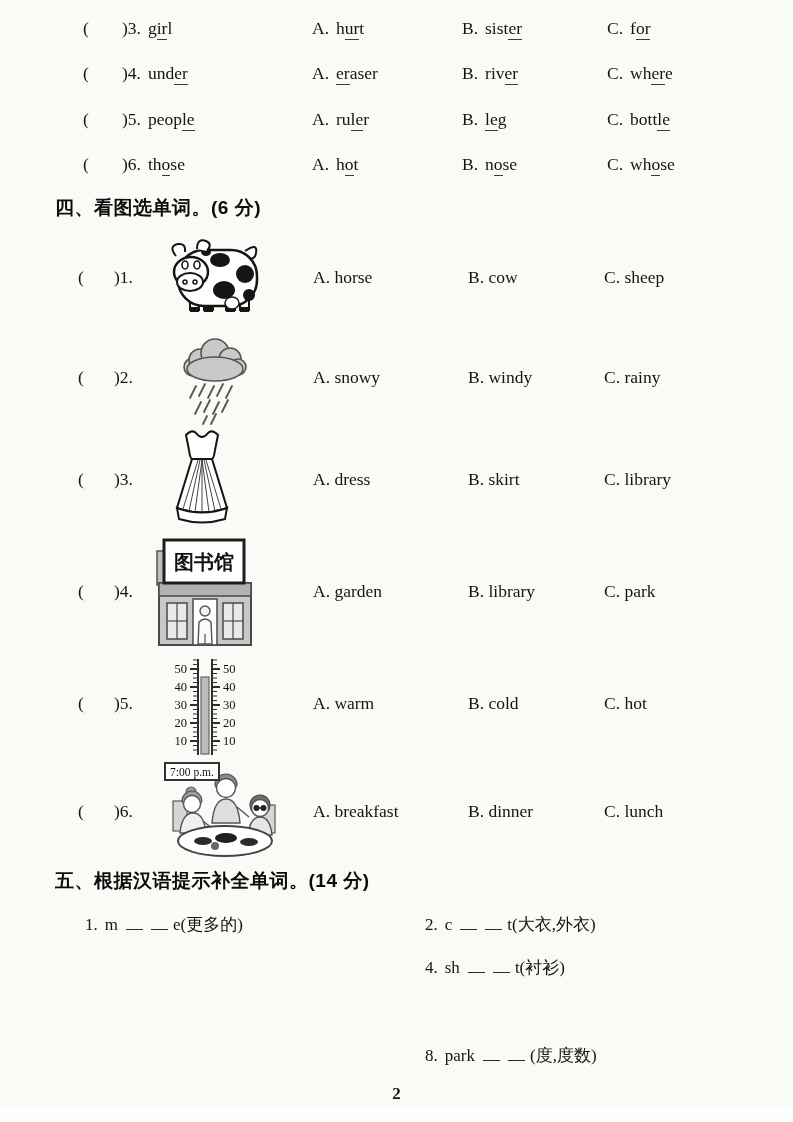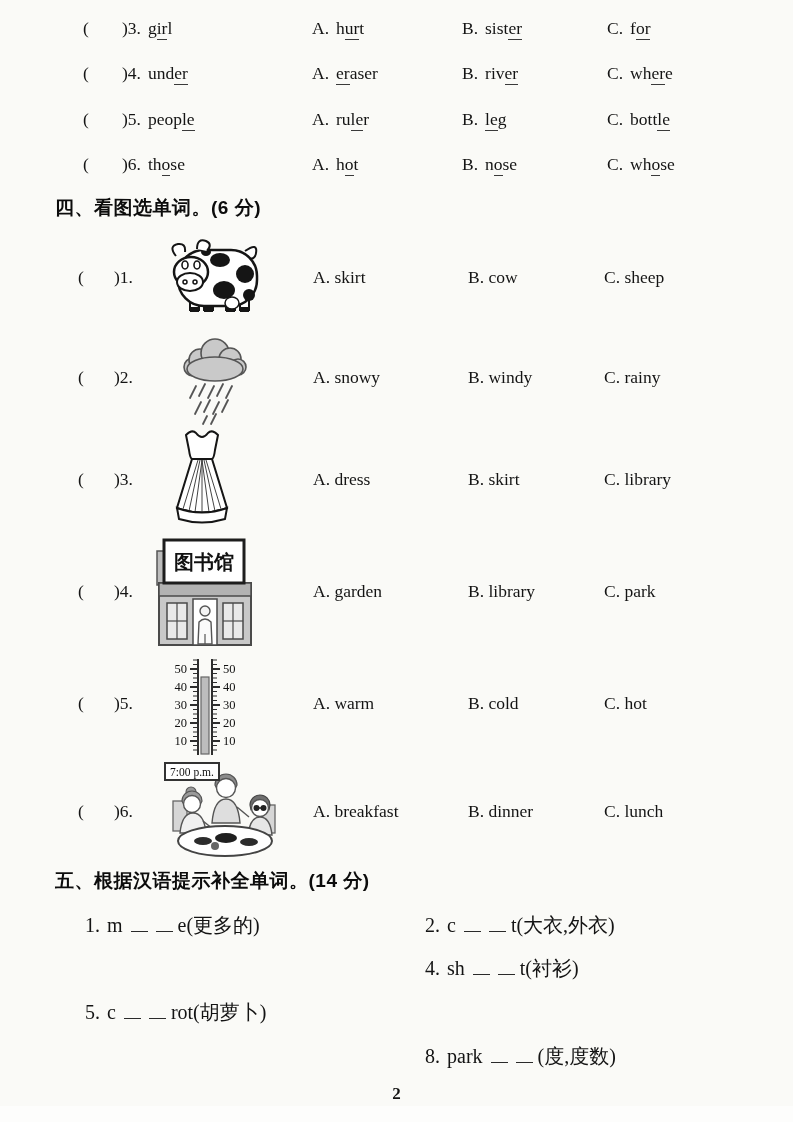--- a/index.html
+++ b/index.html
@@ -5,21 +5,21 @@
   html,body{margin:0;padding:0;}
   body{width:793px;height:1122px;position:relative;background:#fafaf7;
        font-family:"Liberation Serif","DejaVu Serif",serif;color:#141414;overflow:hidden;}
   .row{position:absolute;left:0;width:793px;height:22px;}
   .t{position:absolute;top:0;font-size:17.5px;line-height:22px;white-space:nowrap;}
   .num{margin-right:7px;}
   .u{border-bottom:1.7px solid #3a3a3a;padding-bottom:1px;margin-top:40px;}
   .sec-title{position:absolute;left:55px;font-family:"Liberation Sans","DejaVu Sans",sans-serif;
              font-weight:700;font-size:19px;letter-spacing:0.5px;color:#0c0c0c;white-space:nowrap;}
   .img{position:absolute;}
-  .item{position:absolute;top:0;font-size:20px;line-height:22px;white-space:nowrap;}
+  .item{position:absolute;top:0;font-size:17px;line-height:22px;white-space:nowrap;}
   .blank{display:inline-block;width:17px;height:15px;border-bottom:1.6px solid #2a2a2a;margin-left:8px;}
   .blank.b2{margin-right:5px;}
   .pagenum{position:absolute;top:1084px;left:0;width:793px;text-align:center;
            font-weight:700;font-size:17px;}
   .bottom-strip{position:absolute;left:0;top:1106px;width:793px;height:16px;background:#fdfdfc;}
   svg text{font-family:"Liberation Serif","DejaVu Serif",serif;fill:#111;}
 </style>
 </head>
 <body>
 
@@ -53,21 +53,21 @@
   <span class="t" style="left:312px"><span class="num">A.</span><span><span>h</span><span class="u">o</span><span>t</span></span></span>
   <span class="t" style="left:462px"><span class="num">B.</span><span><span>n</span><span class="u">o</span><span>se</span></span></span>
   <span class="t" style="left:607px"><span class="num">C.</span><span><span>wh</span><span class="u">o</span><span>se</span></span></span>
 </div>
 
 <div class="sec-title" style="top:195px">四、看图选单词。(6 分)</div>
 
 <div class="row" style="top:266px">
   <span class="t" style="left:78px">(</span>
   <span class="t" style="left:114px">)1.</span>
-  <span class="t" style="left:313px">A. skirt</span>
+  <span class="t" style="left:313px">A. horse</span>
   <span class="t" style="left:468px">B. cow</span>
   <span class="t" style="left:604px">C. sheep</span>
 </div>
 <div class="img" style="left:166px;top:238px">
   <svg width="98" height="78" viewBox="0 0 98 78">
     <path d="M79,13 q13,-9 11,2 q-1,8 -10,5" fill="#fff" stroke="#151515" stroke-width="2"></path>
     <rect x="24" y="58" width="9" height="14" fill="#fff" stroke="#151515" stroke-width="2"></rect>
     <rect x="38" y="58" width="9" height="14" fill="#fff" stroke="#151515" stroke-width="2"></rect>
     <rect x="60" y="58" width="9" height="14" fill="#fff" stroke="#151515" stroke-width="2"></rect>
     <rect x="74" y="58" width="9" height="14" fill="#fff" stroke="#151515" stroke-width="2"></rect>
@@ -249,21 +249,20 @@
 <div class="row" style="top:914px">
   <span class="item" style="left:85px"><span class="num">1.</span><span>m</span><span class="blank"></span><span class="blank b2"></span><span>e</span><span>(更多的)</span></span>
   <span class="item" style="left:425px"><span class="num">2.</span><span>c</span><span class="blank"></span><span class="blank b2"></span><span>t</span><span>(大衣,外衣)</span></span>
 </div>
 
 <div class="row" style="top:957px">
   <span class="item" style="left:425px"><span class="num">4.</span><span>sh</span><span class="blank"></span><span class="blank b2"></span><span>t</span><span>(衬衫)</span></span>
 </div>
 
 <div class="row" style="top:1001px">
-  <span class="item" style="left:85px"><span class="num">5.</span><span>c</span><span class="blank"></span><span class="blank b2"></span><span>rot</span><span>(胡萝卜)</span></span>
 </div>
 
 <div class="row" style="top:1045px">
   <span class="item" style="left:425px"><span class="num">8.</span><span>park</span><span class="blank"></span><span class="blank b2"></span><span></span><span>(度,度数)</span></span>
 </div>
 
 <div class="pagenum">2</div>
 <div class="bottom-strip"></div>
 
 </body></html>

